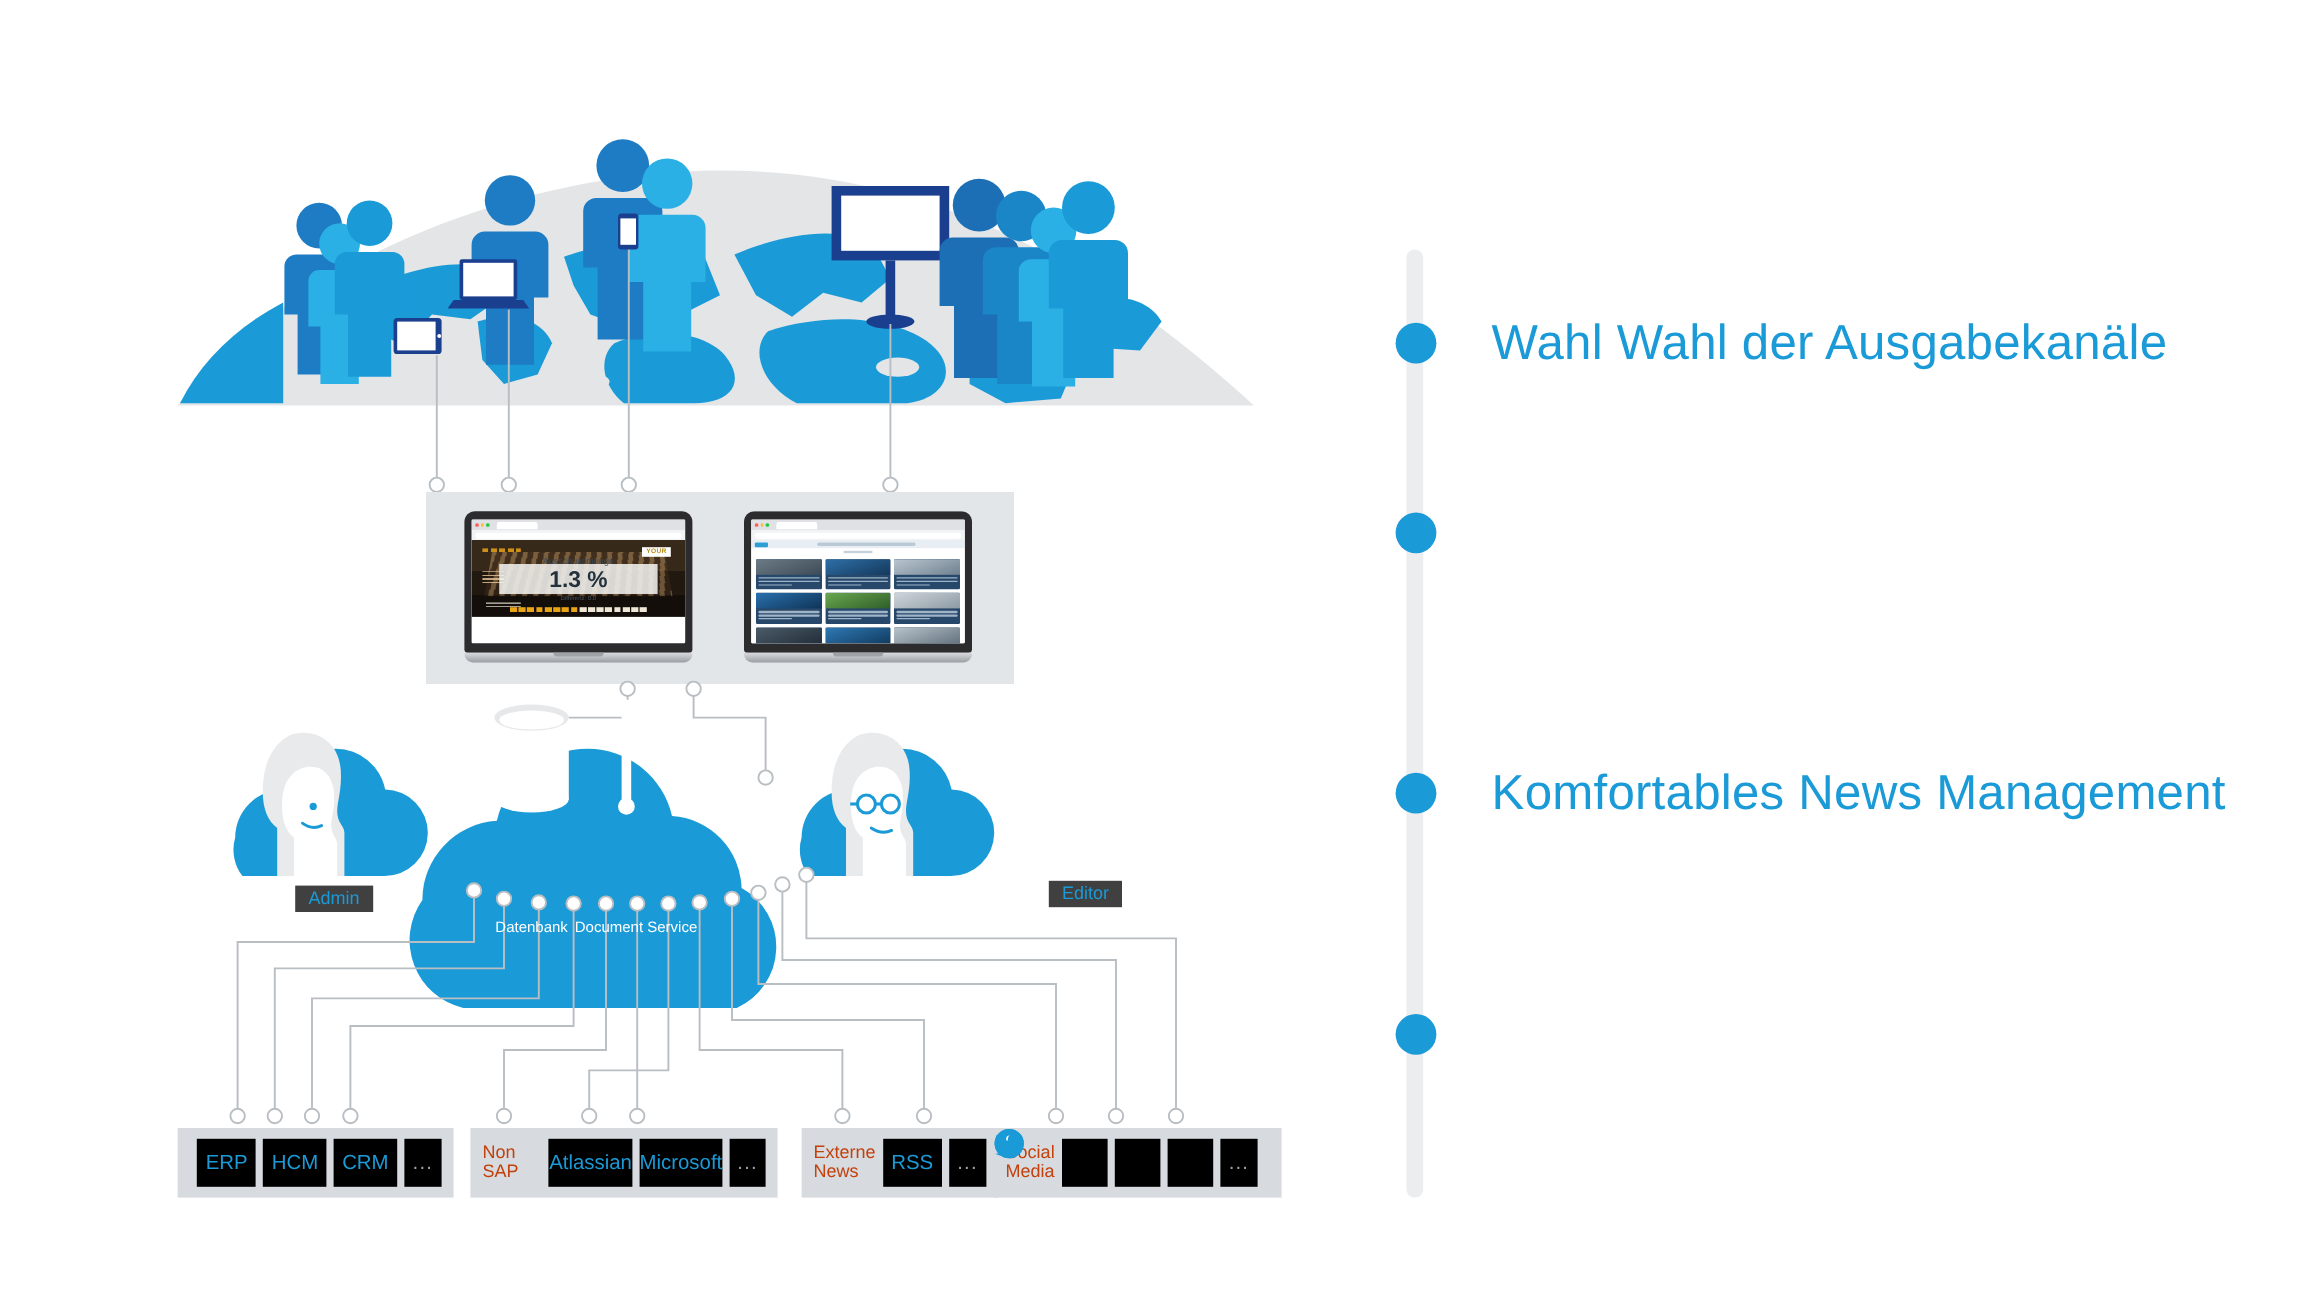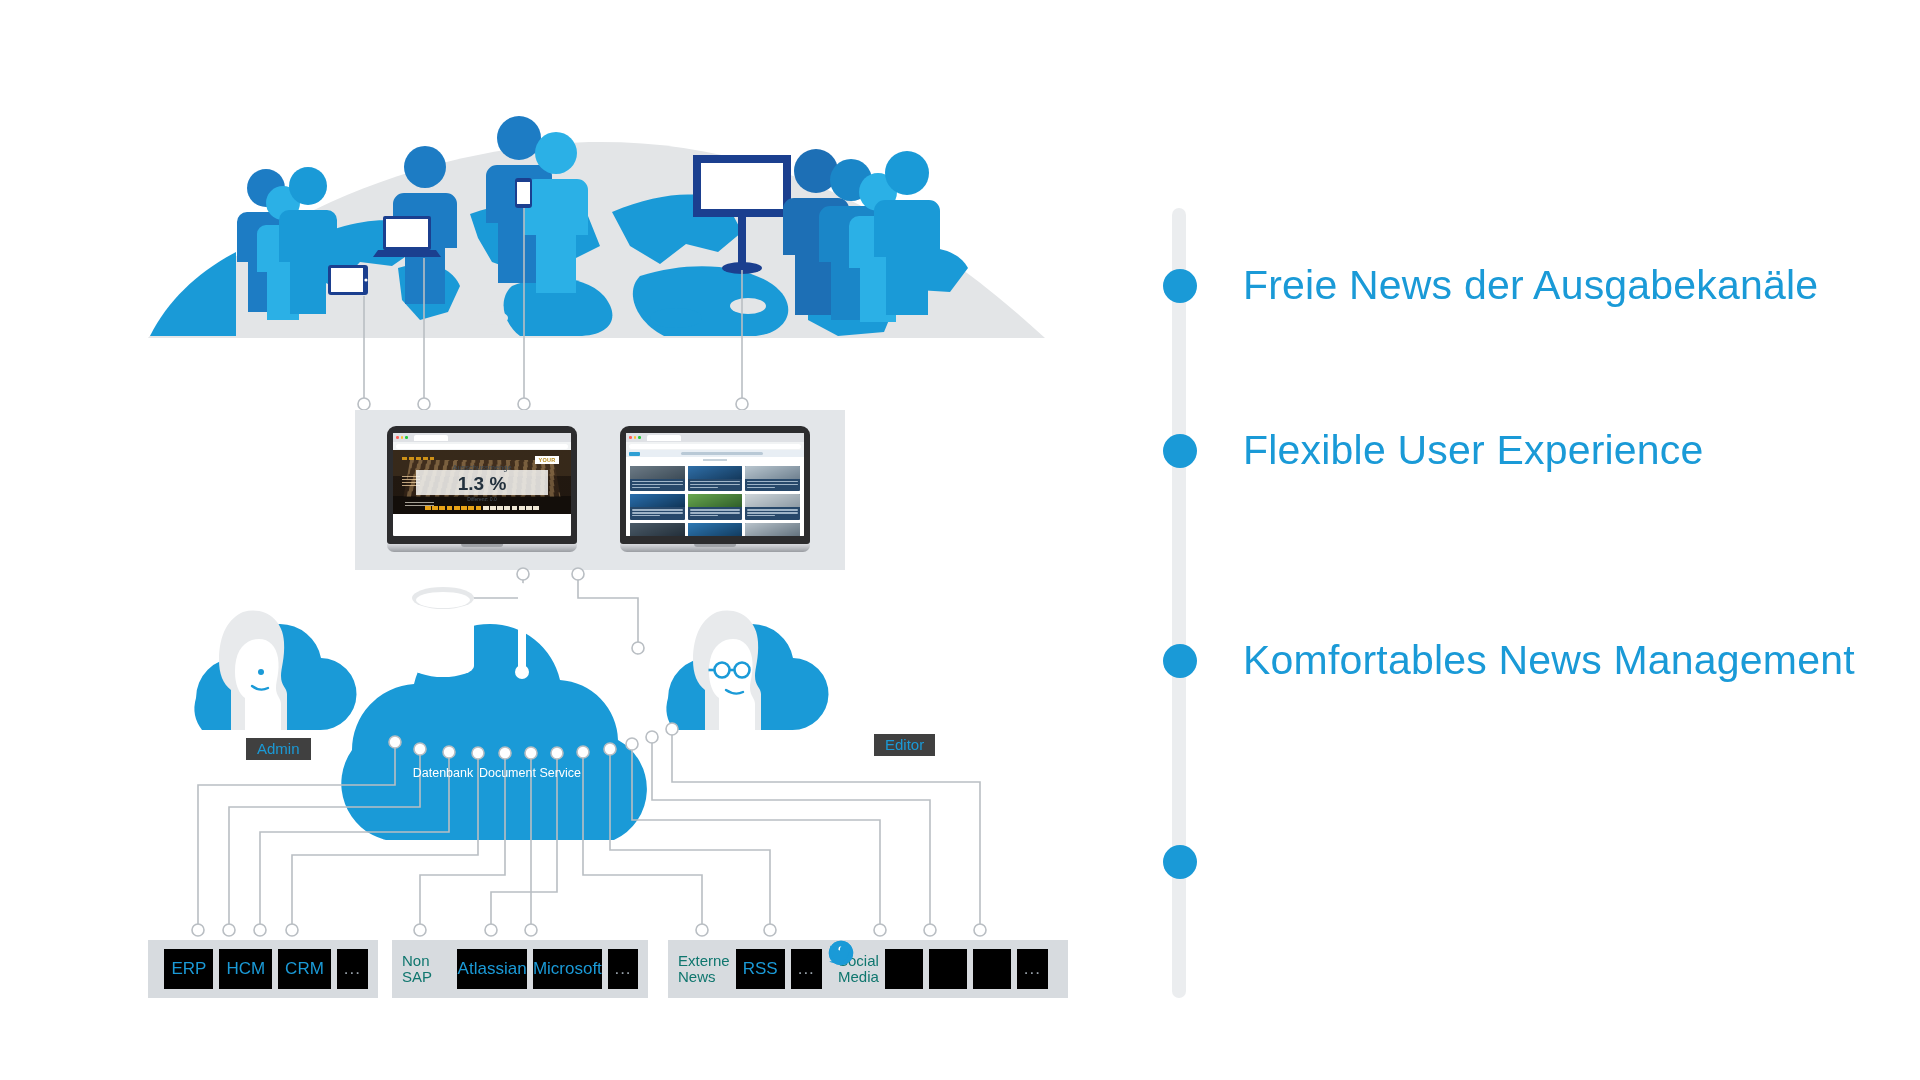--- a/index.html
+++ b/index.html
@@ -137,21 +137,21 @@
   .nc-txt{padding:2px;}
   .nc-txt i{display:block;height:1.4px;background:#9fb4c7;margin-bottom:1.4px;border-radius:1px;}
   .nc-txt i.s{width:55%;}
 
   
   .src-band{
     position:absolute; height:58px; background:#d7dbdf;
     display:flex; align-items:center; gap:6px; padding:0 10px;
   }
   .src-label{
-    font-size:15px; color:#0f766e; line-height:1.05; text-align:left;
+    font-size:15px; color:#c2410c; line-height:1.05; text-align:left;
   }
   .src-tile{
     background:#000000; height:40px; min-width:34px;
     display:flex; align-items:center; justify-content:center;
     padding:0 7px;
     font-size:17px; color:#1a9ad7;
   }
   .src-tile.dots{ font-size:17px; color:#9aa3ab; letter-spacing:1px; min-width:30px; }
   .src-tile.icon{ width:38px; min-width:38px; padding:0; }
   .sm-ico{ width:26px; height:26px; display:block; }
@@ -600,25 +600,24 @@
 
       <div class="src-tile dots">...</div>
     </div>
   </div>
 
   <div>
     <div class="timeline-rail"></div>
 
     <div class="tl-item" style="left:1163px; top:262px;">
       <span class="tl-dot"></span>
-      <span class="tl-label">Freie News der Ausgabekanäle</span>
+      <span class="tl-label">Wahl Wahl der Ausgabekanäle</span>
     </div>
     <div class="tl-item" style="left:1163px; top:427px;">
       <span class="tl-dot"></span>
-      <span class="tl-label">Flexible User Experience</span>
     </div>
     <div class="tl-item" style="left:1163px; top:637px;">
       <span class="tl-dot"></span>
       <span class="tl-label">Komfortables News Management</span>
     </div>
     <div class="tl-item" style="left:1163px; top:845px;">
       <span class="tl-dot"></span>
     </div>
   </div>
 

